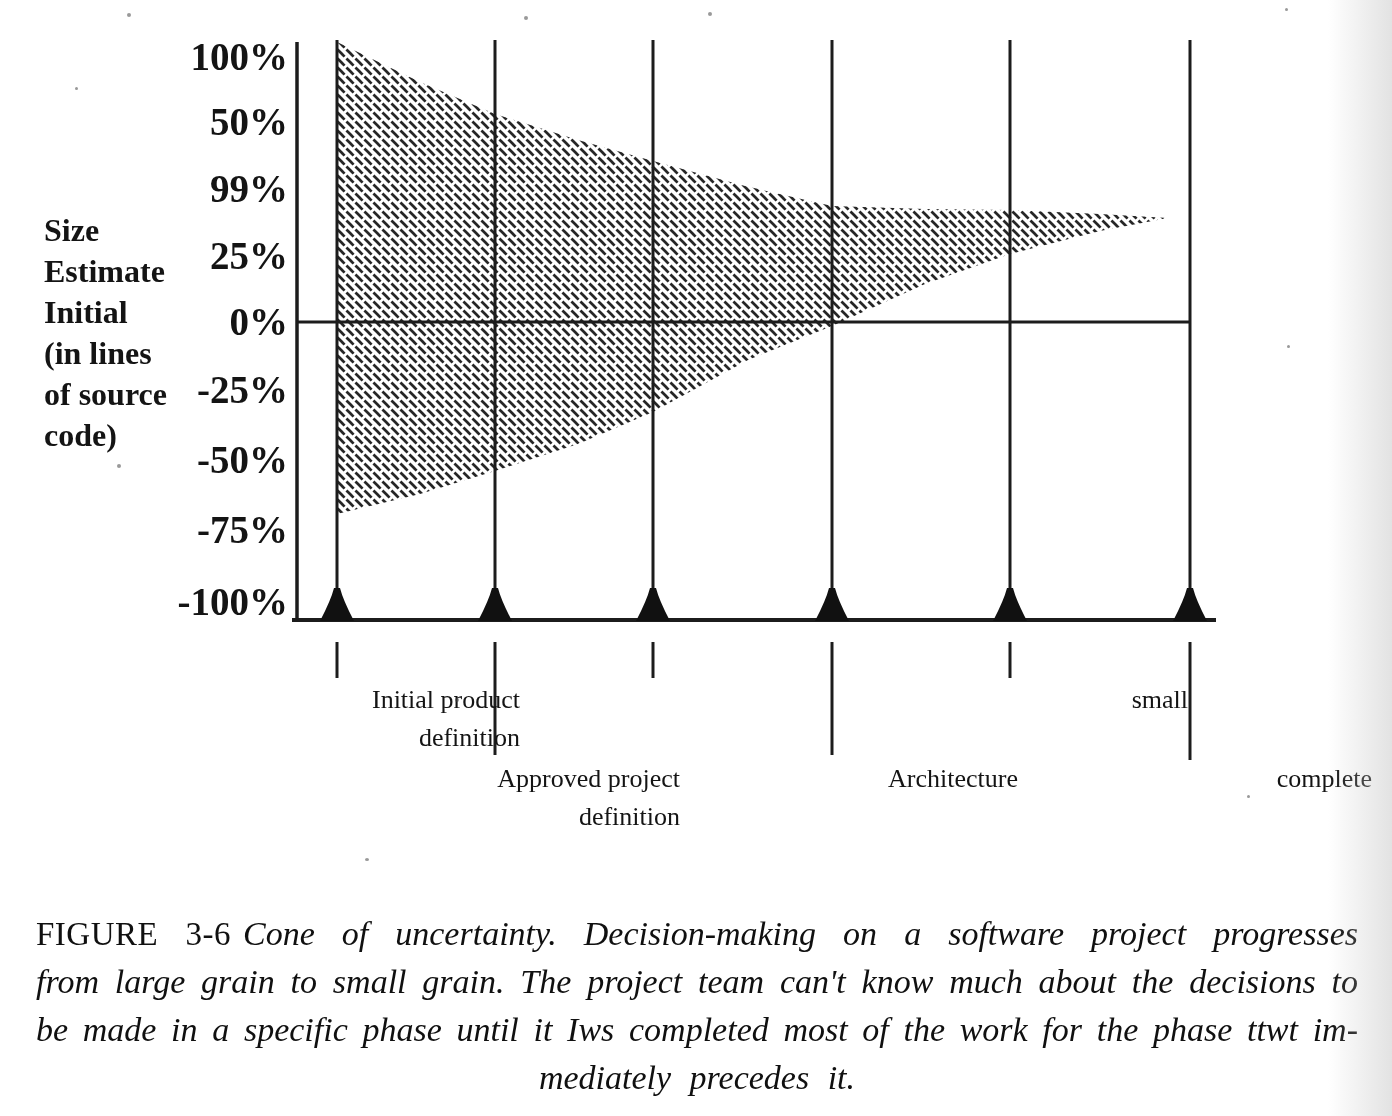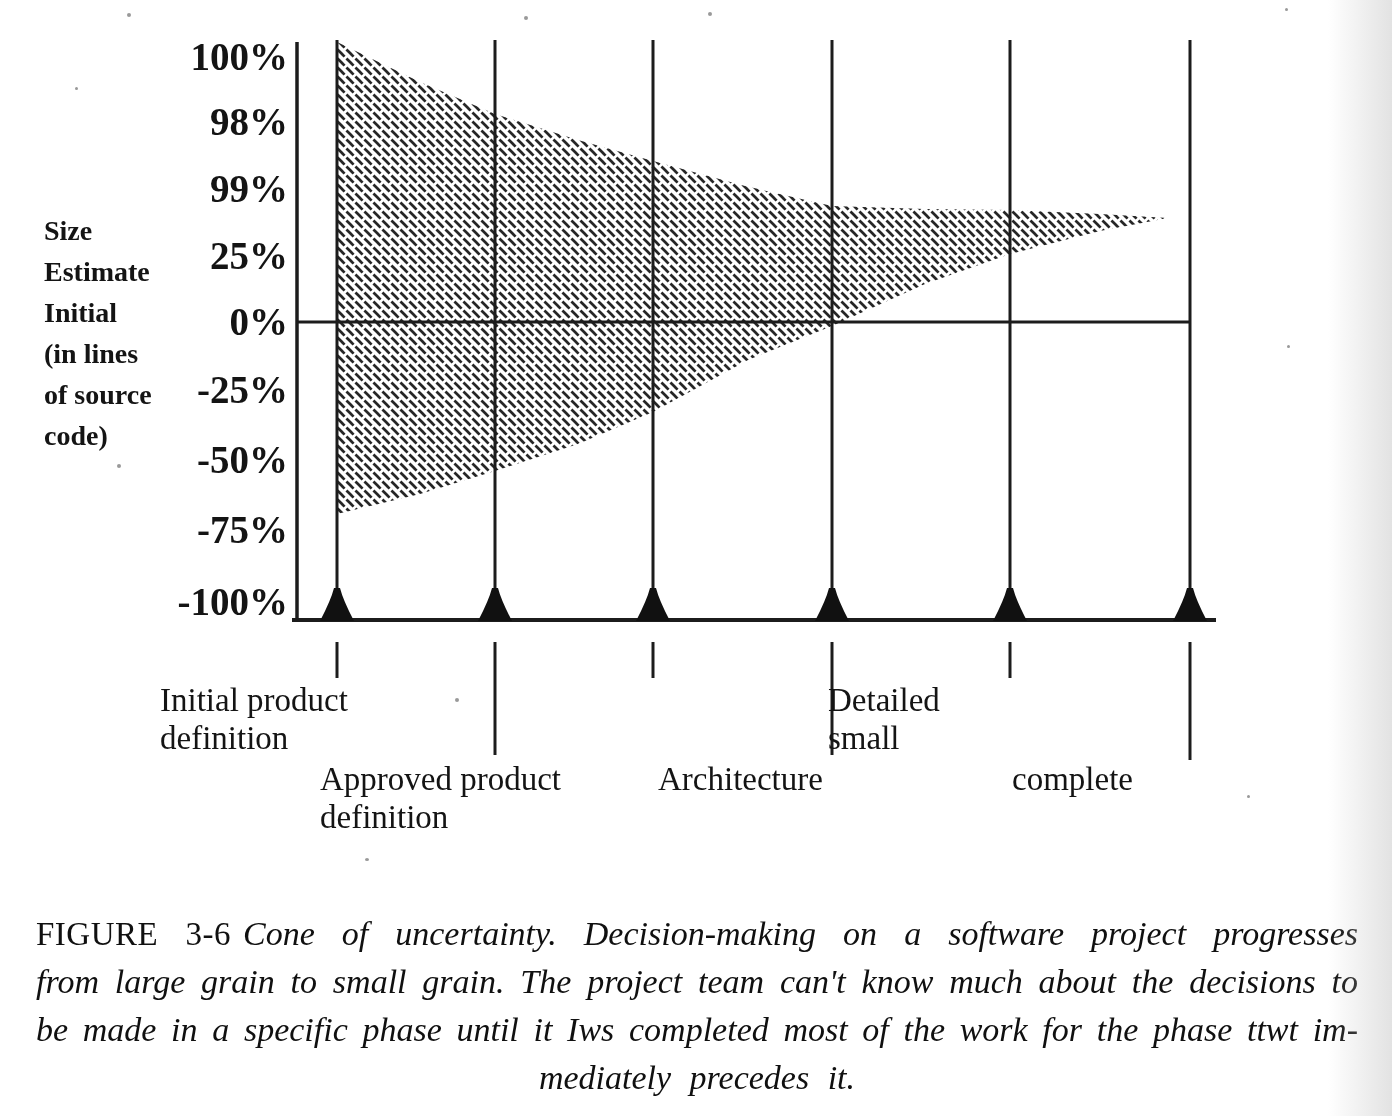--- a/index.html
+++ b/index.html
@@ -8,32 +8,32 @@
     background:#ffffff;
     font-family:"Liberation Serif","DejaVu Serif",serif;
     color:#141414;
   }
   .page{position:absolute;inset:0;}
   .chart-svg{position:absolute;left:0;top:0;}
 
   
   .axis-title{
     position:absolute;left:44px;top:210px;
-    font-weight:bold;font-size:28px;line-height:41px;
+    font-weight:bold;font-size:32px;line-height:41px;
     letter-spacing:0px;white-space:nowrap;
   }
   
   .ytick{
     position:absolute;right:1104px;height:40px;line-height:40px;
     font-weight:bold;font-size:39px;text-align:right;white-space:nowrap;
   }
   
   .mlabel{
-    position:absolute;width:360px;text-align:left;
-    font-size:33px;line-height:38px;white-space:nowrap;
+    position:absolute;width:360px;text-align:right;
+    font-size:26px;line-height:38px;white-space:nowrap;
   }
   
   .caption{
     position:absolute;left:36px;top:910px;width:1322px;
     font-style:italic;font-size:34px;line-height:48px;color:#101010;
   }
   .cap-line{white-space:nowrap;}
   .cap-justify{text-align:justify;text-align-last:justify;white-space:normal;height:48px;overflow:hidden;}
   .cap-figlabel{
     font-style:normal;letter-spacing:0.5px;margin-right:12px;font-size:33px;
@@ -95,40 +95,39 @@
   <div class="axis-title">
     <div>Size</div>
     <div>Estimate</div>
     <div>Initial</div>
     <div>(in lines</div>
     <div>of source</div>
     <div>code)</div>
   </div>
 
   <div class="ytick" style="top:37px">100%</div>
-  <div class="ytick" style="top:102px">98%</div>
+  <div class="ytick" style="top:102px">50%</div>
   <div class="ytick" style="top:169px">99%</div>
   <div class="ytick" style="top:236px">25%</div>
   <div class="ytick" style="top:302px">0%</div>
   <div class="ytick" style="top:370px">-25%</div>
   <div class="ytick" style="top:440px">-50%</div>
   <div class="ytick" style="top:510px">-75%</div>
   <div class="ytick" style="top:582px">-100%</div>
 
   <div class="mlabel" style="left:160px;top:681px">
     <div>Initial product</div>
     <div>definition</div>
   </div>
   <div class="mlabel" style="left:828px;top:681px">
-    <div>Detailed</div>
     <div>small</div>
   </div>
 
   <div class="mlabel" style="left:320px;top:760px">
-    <div>Approved product</div>
+    <div>Approved project</div>
     <div>definition</div>
   </div>
   <div class="mlabel" style="left:658px;top:760px">
     <div>Architecture</div>
   </div>
   <div class="mlabel" style="left:1012px;top:760px">
     <div>complete</div>
   </div>
 
   <div class="caption">

